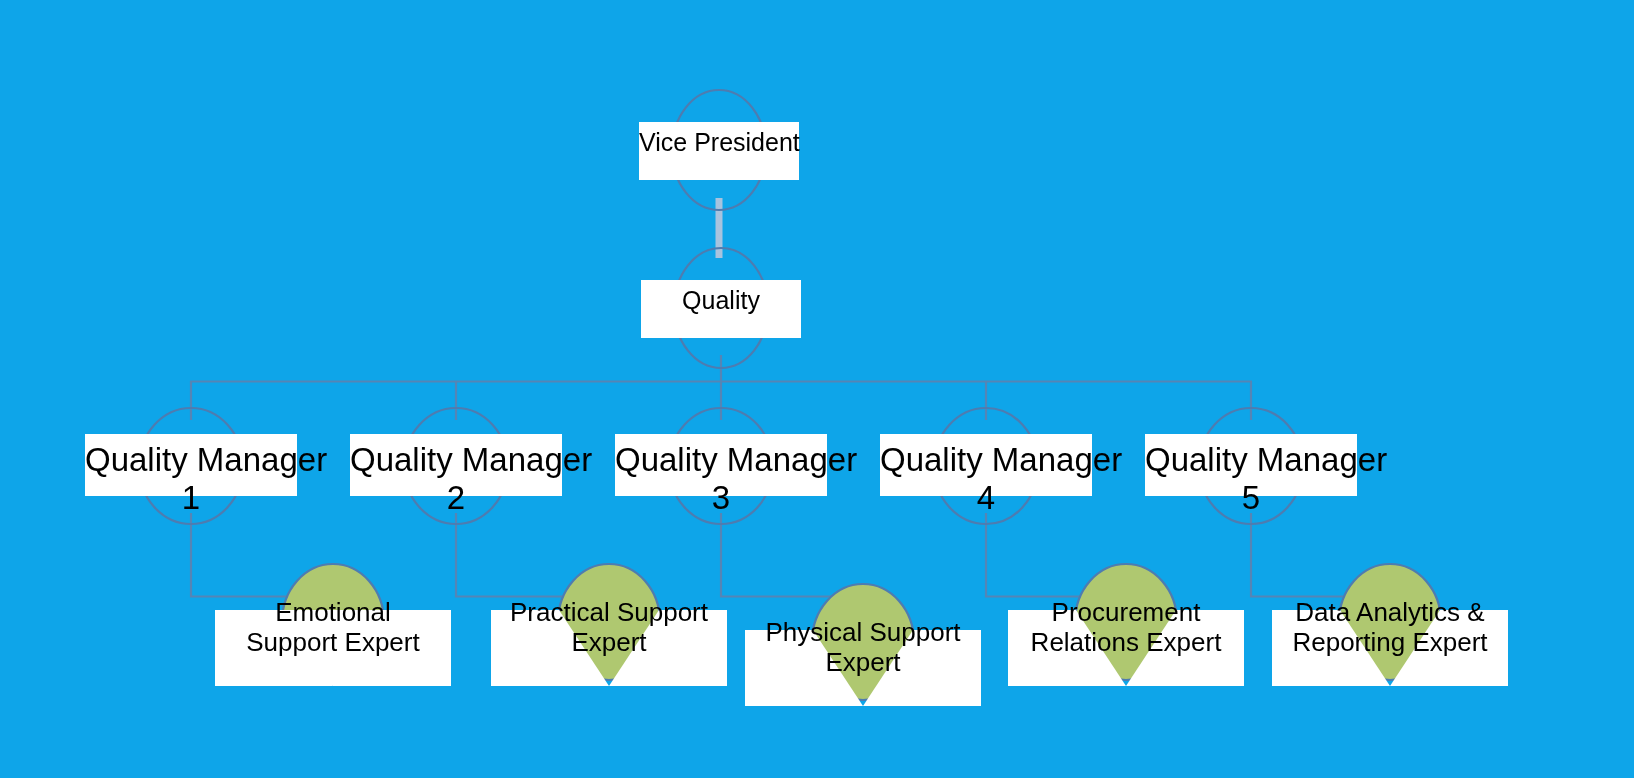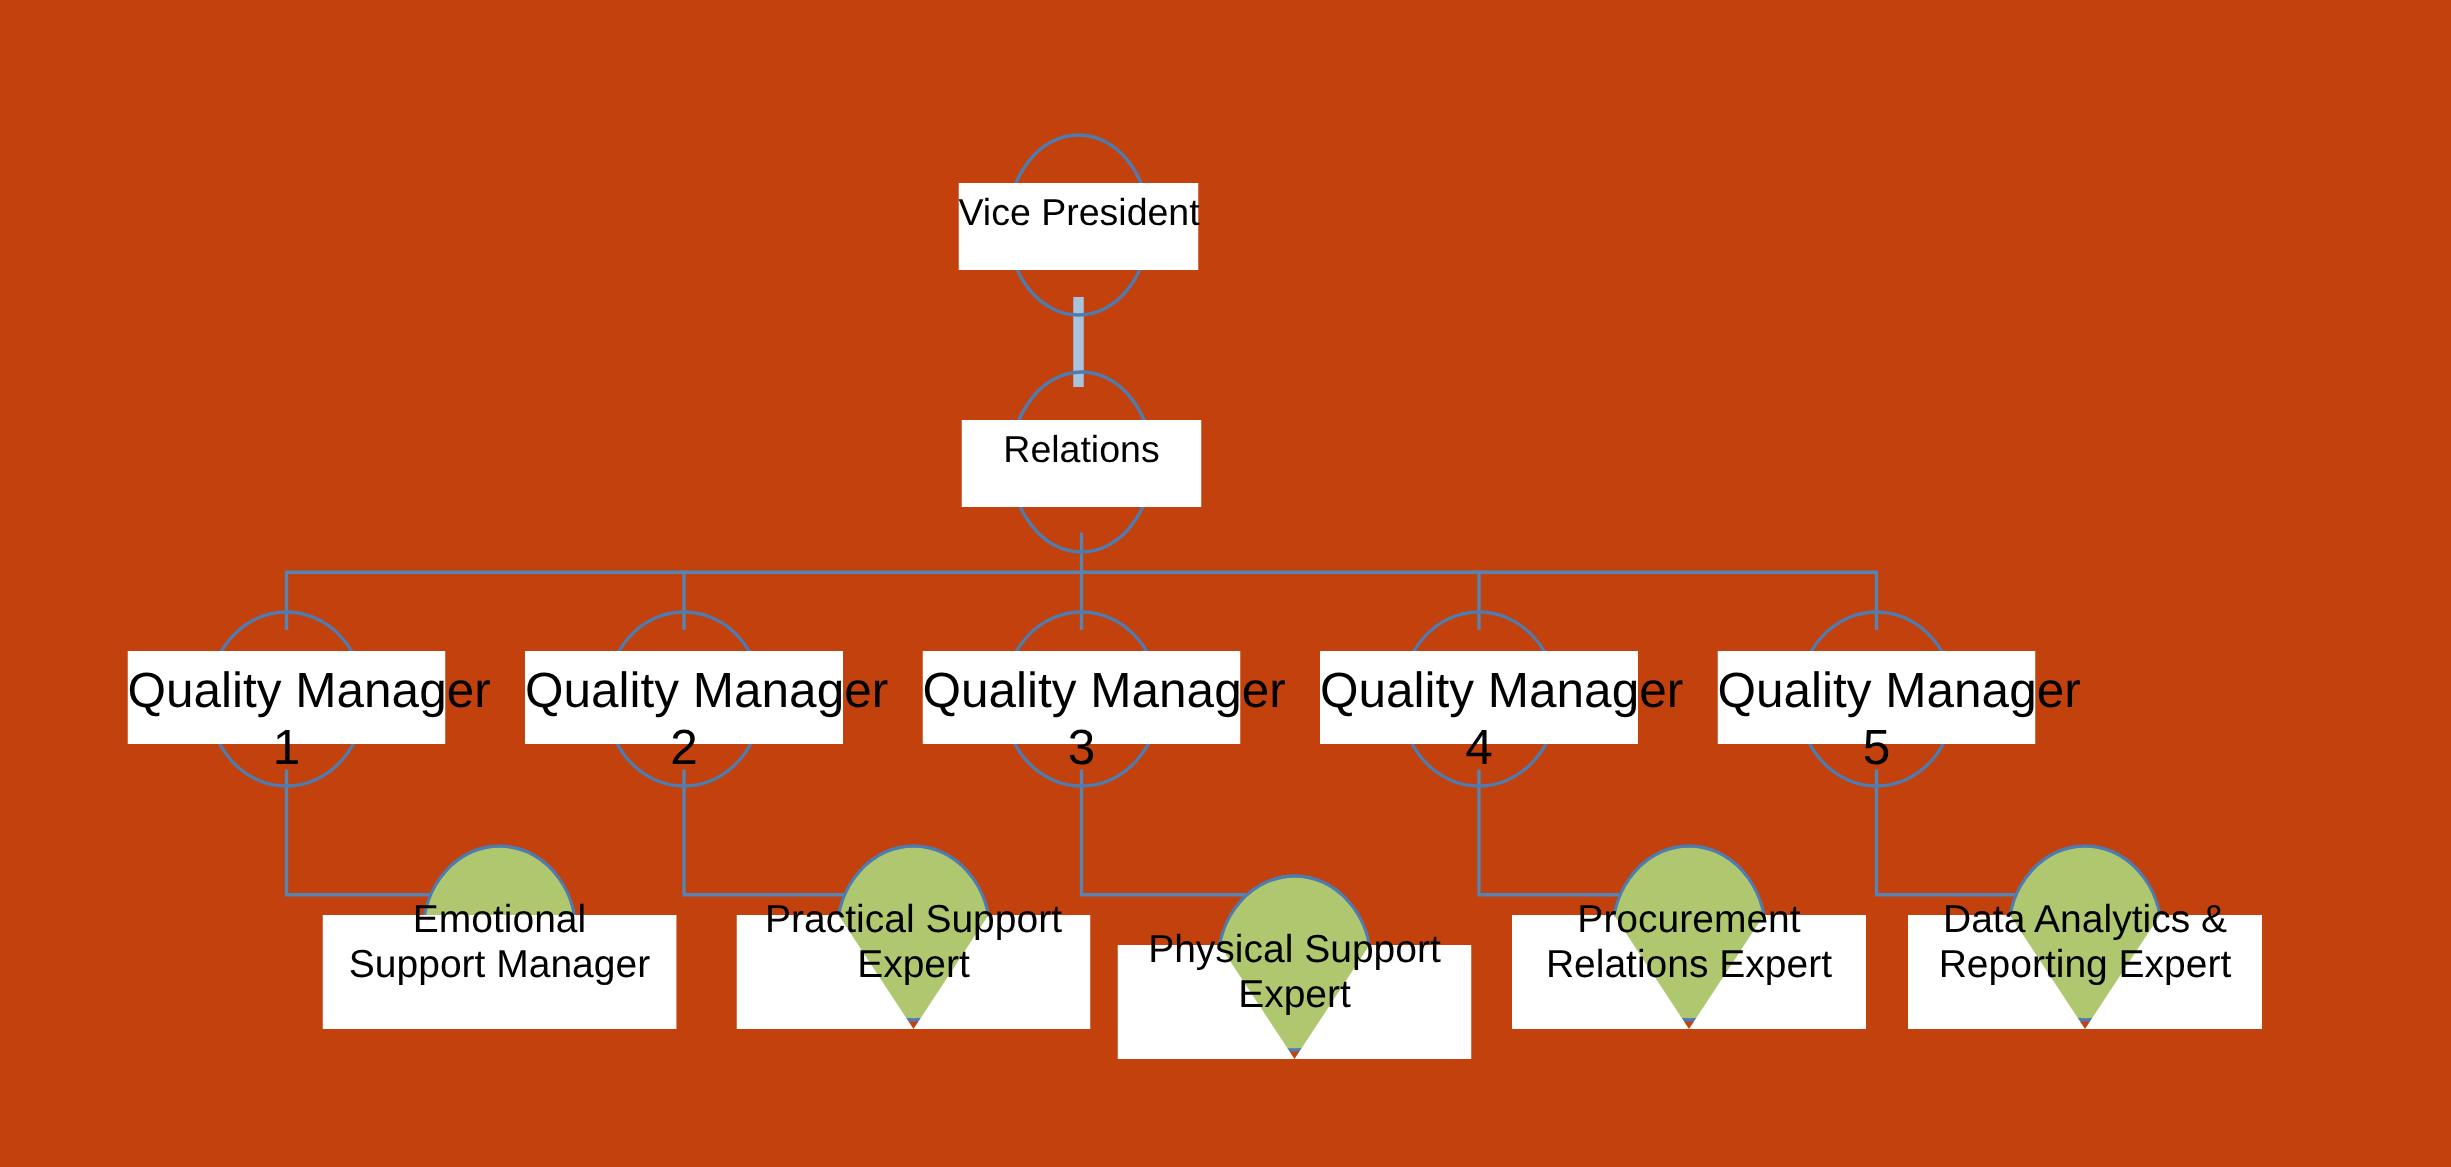--- a/index.html
+++ b/index.html
@@ -9,21 +9,21 @@
     background: #ffffff;
   }
   body {
     font-family: "Liberation Sans", sans-serif;
     -webkit-font-smoothing: antialiased;
   }
   #org-canvas {
     position: relative;
     width: 1634px;
     height: 778px;
-    background: #c2410c;
+    background: #0ea5e9;
     overflow: hidden;
   }
   #connector-layer {
     position: absolute;
     left: 0;
     top: 0;
     width: 1634px;
     height: 778px;
   }
   #node-layer {
@@ -99,21 +99,21 @@
         <rect x="0" y="40" width="160" height="58" fill="#FFFFFF"></rect>
       </svg>
       <div class="node-label">Vice President</div>
     </div>
 
     <div class="node node-director" style="left:641px; top:240px;">
       <svg class="node-shape" width="160" height="136" viewBox="0 0 160 136" xmlns="http://www.w3.org/2000/svg">
         <ellipse cx="80" cy="68" rx="47" ry="60" fill="none" stroke="#4E7CB0" stroke-width="2.2"></ellipse>
         <rect x="0" y="40" width="160" height="58" fill="#FFFFFF"></rect>
       </svg>
-      <div class="node-label">Relations</div>
+      <div class="node-label">Quality</div>
     </div>
 
     <div class="node node-manager" style="left:85px; top:404px;">
       <svg class="node-shape" width="212" height="126" viewBox="0 0 212 126" xmlns="http://www.w3.org/2000/svg">
         <ellipse cx="106" cy="62" rx="52" ry="58" fill="none" stroke="#4E7CB0" stroke-width="2.2"></ellipse>
         <rect x="0" y="30" width="212" height="62" fill="#FFFFFF"></rect>
       </svg>
       <div class="node-label"><span>Quality Manager</span><br><span>1</span></div>
     </div>
 
@@ -150,21 +150,21 @@
     </div>
 
     <div class="node node-expert" style="left:215px; top:560px;">
       <svg class="node-shape" width="236" height="126" viewBox="0 0 236 126" xmlns="http://www.w3.org/2000/svg">
         <ellipse cx="118" cy="62" rx="51" ry="58" fill="#AFC870" stroke="#4E7CB0" stroke-width="2.2"></ellipse>
         <polygon points="0,50 236,50 236,126 118,126" fill="#FFFFFF"></polygon>
         <rect x="0" y="50" width="236" height="76" fill="#FFFFFF" opacity="0"></rect>
         <polygon points="0,50 68,50 118,126 0,126" fill="#FFFFFF"></polygon>
         <polygon points="168,50 236,50 236,126 118,126" fill="#FFFFFF"></polygon>
       </svg>
-      <div class="node-label"><span>Emotional</span><br><span>Support Manager</span></div>
+      <div class="node-label"><span>Emotional</span><br><span>Support Expert</span></div>
     </div>
 
     <div class="node node-expert" style="left:491px; top:560px;">
       <svg class="node-shape" width="236" height="126" viewBox="0 0 236 126" xmlns="http://www.w3.org/2000/svg">
         <ellipse cx="118" cy="62" rx="51" ry="58" fill="#AFC870" stroke="#4E7CB0" stroke-width="2.2"></ellipse>
         <polygon points="0,50 68,50 118,126 0,126" fill="#FFFFFF"></polygon>
         <polygon points="168,50 236,50 236,126 118,126" fill="#FFFFFF"></polygon>
       </svg>
       <div class="node-label"><span>Practical Support</span><br><span>Expert</span></div>
     </div>

